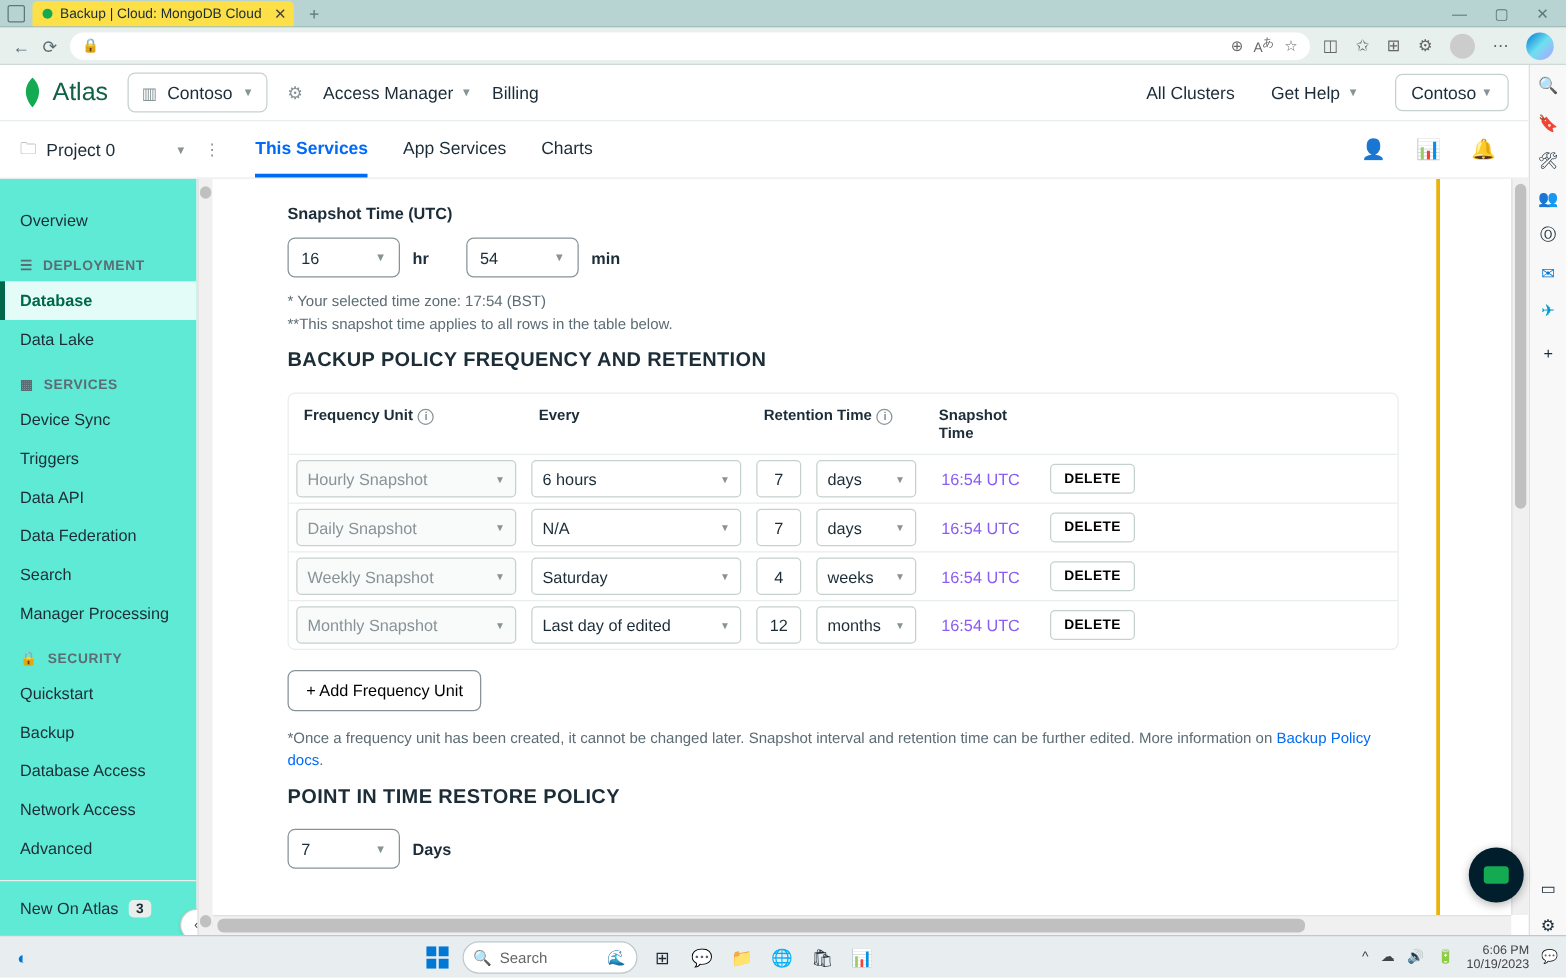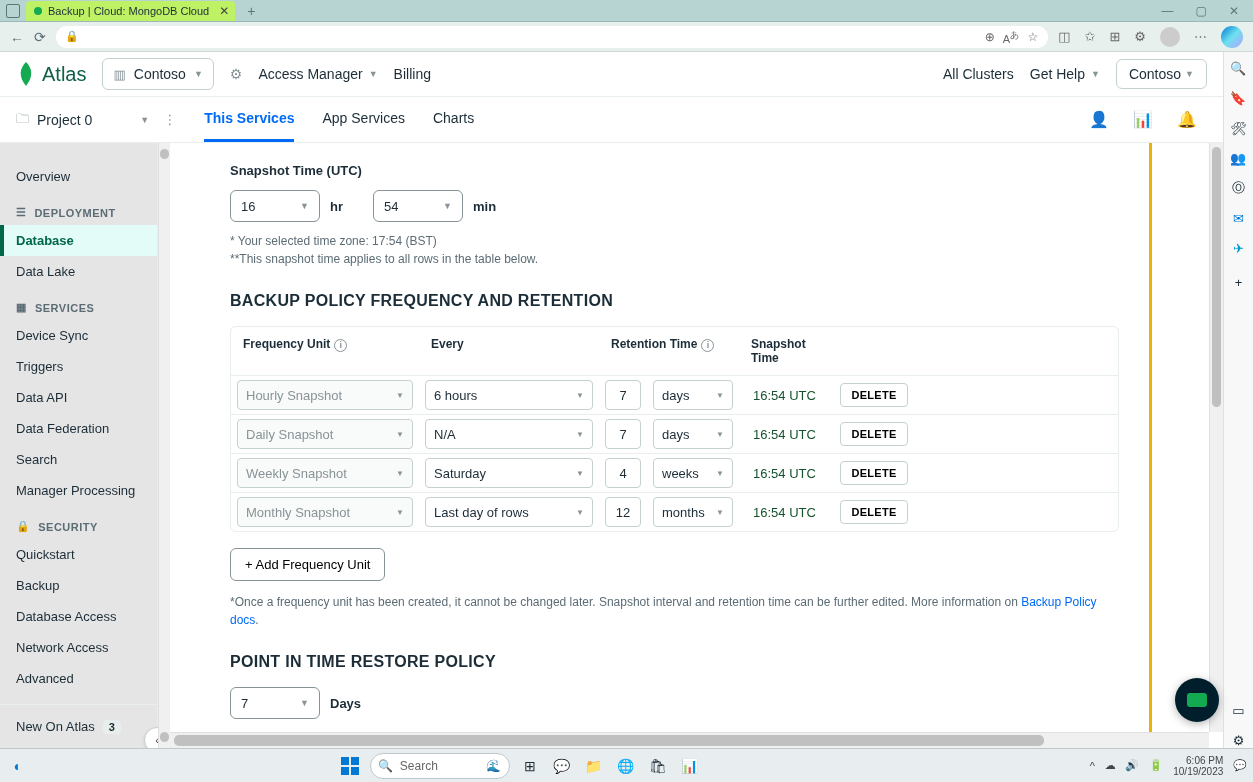--- a/index.html
+++ b/index.html
@@ -1,21 +1,21 @@
 <!DOCTYPE html>
 <html><head>
 <meta charset="utf-8">
 <style>
 * { margin: 0; padding: 0; box-sizing: border-box; font-family: -apple-system, BlinkMacSystemFont, "Segoe UI", Helvetica, Arial, sans-serif; }
 body { width: 1253px; height: 782px; overflow: hidden; background: #fff; font-size: 13px; color: #1c2d38; }
 
 
 .browser-tabs { height: 22px; background: #b8d4d2; display: flex; align-items: center; padding: 0 6px; gap: 6px; border-bottom: 1px solid #9cb8b6; }
 .tab-icon { width: 14px; height: 14px; border: 1px solid #5a7876; border-radius: 2px; }
-.tab { background: #bef264; height: 20px; padding: 0 26px 0 8px; display: flex; align-items: center; gap: 6px; font-size: 11px; border-radius: 4px 4px 0 0; position: relative; }
+.tab { background: #fde047; height: 20px; padding: 0 26px 0 8px; display: flex; align-items: center; gap: 6px; font-size: 11px; border-radius: 4px 4px 0 0; position: relative; }
 .tab .close { position: absolute; right: 6px; font-size: 12px; color: #444; }
 .tab .dot { width: 8px; height: 8px; background: #13aa52; border-radius: 50%; }
 .window-controls { margin-left: auto; display: flex; gap: 22px; color: #5a7876; font-size: 12px; padding-right: 8px; }
 
 .browser-bar { height: 30px; background: #e8f0ee; display: flex; align-items: center; padding: 0 10px; gap: 10px; border-bottom: 1px solid #d0d8d6; }
 .nav-arrow { color: #5a6c74; font-size: 14px; }
 .url-bar { flex: 1; height: 22px; background: #fff; border-radius: 11px; display: flex; align-items: center; padding: 0 10px; }
 .url-bar .lock { color: #888; font-size: 11px; }
 .url-right { margin-left: auto; display: flex; gap: 8px; color: #666; font-size: 12px; align-items: center;}
 .toolbar-icons { display: flex; gap: 14px; color: #666; font-size: 13px; align-items:center;}
@@ -29,35 +29,35 @@
 
 .app-container { position: absolute; left: 0; top: 52px; right: 30px; bottom: 34px; display: flex; flex-direction: column; }
 .app-header { height: 45px; border-bottom: 1px solid #e7eeec; display: flex; align-items: center; padding: 0 16px; gap: 16px; }
 .atlas-logo { display: flex; align-items: center; gap: 6px; font-size: 20px; font-weight: 400; color: #116149; }
 .atlas-leaf { width: 20px; height: 24px; }
 .org-selector { display: flex; align-items: center; gap: 8px; border: 1px solid #c5d1cd; border-radius: 6px; height: 32px; padding: 0 10px; }
 .org-name { font-weight: 500; font-size: 14px; color: #1c2d38; }
 .caret-down { font-size: 9px; color: #889397; }
 .gear { color: #889397; font-size: 14px; }
 .header-link { font-size: 14px; color: #1c2d38; display: flex; align-items: center; gap: 6px; }
-.header-right { margin-left: auto; display: flex; align-items: center; gap: 16px; }
+.header-right { margin-left: auto; display: flex; align-items: center; gap: 29px; }
 .btn-outline { border: 1px solid #c5d1cd; border-radius: 6px; padding: 6px 12px; font-size: 14px; display: flex; align-items: center; gap: 4px; }
 
 
 .project-bar { height: 46px; border-bottom: 1px solid #e7eeec; display: flex; align-items: center; padding: 0 16px; gap: 14px; }
 .project-sel { display: flex; align-items: center; gap: 8px; font-size: 14px; font-weight: 500; }
 .folder-icon { color: #889397; font-size: 13px; }
 .tabs-nav { display: flex; gap: 28px; margin-left: 14px; height: 100%; align-items: center; }
 .tab-nav { font-size: 14px; color: #1c2d38; height: 100%; display: flex; align-items: center; border-bottom: 3px solid transparent; font-weight:500;}
 .tab-nav.active { color: #016bf8; border-bottom-color: #016bf8; font-weight: 600; }
 .project-icons { margin-left: auto; display: flex; gap: 24px; color: #889397; font-size: 16px; padding-right: 10px;}
 
 
 .body { flex: 1; display: flex; overflow: hidden; position: relative; }
-.sidebar { width: 158px; background: #e5e5e5; border-right: 1px solid #e7eeec; padding-top: 18px; display: flex; flex-direction: column; position:relative;}
+.sidebar { width: 158px; background: #5eead4; border-right: 1px solid #e7eeec; padding-top: 18px; display: flex; flex-direction: column; position:relative;}
 .side-item { padding: 8px 16px; font-size: 13px; color: #1c2d38; }
 .side-item.active { background: #e3fcf7; color: #00684a; font-weight: 600; border-left: 4px solid #00684a; padding-left: 12px; }
 .side-section { padding: 14px 16px 6px; font-size: 11px; font-weight: 700; letter-spacing: 0.5px; color: #5c6c75; display: flex; align-items: center; gap: 8px; }
 .side-new { margin-top: auto; border-top: 1px solid #e7eeec; padding: 14px 16px; font-size: 13px; display: flex; align-items: center; gap: 8px; position:relative;}
 .badge { background: #e7eeec; border-radius: 4px; padding: 1px 6px; font-size: 11px; font-weight: 600; }
 .collapse-btn { position:absolute; right:-13px; top:50%; width:26px; height:26px; background:#fff; border:1px solid #c5d1cd; border-radius:50%; box-shadow:0 1px 3px rgba(0,0,0,0.1); display:flex; align-items:center; justify-content:center; font-size:11px; color:#444;}
 
 .side-scroll { width: 12px; background: #f0f0f0; border-left:1px solid #e0e0e0; position:relative;}
 .side-scroll::after{content:"";position:absolute;left:1px;right:1px;top:6px;height:10px;background:#c0c0c0;border-radius:5px;}
 .side-scroll::before{content:"";position:absolute;left:1px;right:1px;bottom:6px;height:10px;background:#c0c0c0;border-radius:5px;}
@@ -69,39 +69,39 @@
 .main-hscroll { position:absolute; left:0; right:14px; bottom:0; height:16px; background:#f0f0f0; border-top:1px solid #e0e0e0;}
 .main-hscroll::after{content:"";position:absolute;top:2px;bottom:2px;left:4px;width:870px;background:#c0c0c0;border-radius:5px;}
 
 .content { padding: 20px 30px 20px 60px; width: 982px; border-right: 3px solid #eab308; height:100%; overflow:hidden;}
 .section-label { font-size: 13px; font-weight: 600; margin-bottom: 12px; }
 .time-row { display: flex; align-items: center; gap: 10px; margin-bottom: 10px; }
 .select-sm { border: 1px solid #889397; border-radius: 6px; height: 32px; width: 90px; padding: 0 10px; display: flex; align-items: center; justify-content: space-between; font-size: 13px; }
 .unit-label { font-size: 13px; font-weight: 700; }
 .note { font-size: 12px; color: #5c6c75; line-height: 1.5; }
 
-.h2 { font-size: 16px; font-weight: 700; letter-spacing: 0.3px; margin: 24px 0 16px; color: #1c2d38; }
+.h2 { font-size: 16px; font-weight: 700; letter-spacing: 0.3px; margin: 12px 0 16px; color: #1c2d38; }
 
 
 .tbl { border: 1px solid #e7eeec; border-radius: 6px; width: 100%; }
 .tbl-head { display: flex; border-bottom: 1px solid #e7eeec; }
 .tbl-head > div { padding: 10px 12px; font-size: 12px; font-weight: 700; color: #1c2d38; }
 .tbl-row { display: flex; border-bottom: 1px solid #e7eeec; align-items: center; }
 .tbl-row:last-child { border-bottom: none; }
 .c-freq { width: 188px; }
 .c-every { width: 180px; }
 .c-ret-v { width: 48px; }
 .c-ret-u { width: 92px; }
 .c-snap { width: 100px; }
 .c-del { width: 70px; display:flex; justify-content:center;}
 .cell { padding: 4px 6px; }
 .dd { border: 1px solid #c5d1cd; border-radius: 4px; height: 30px; display: flex; align-items: center; justify-content: space-between; padding: 0 8px; font-size: 13px; background:#fff;}
 .dd.disabled { background: #f9fbfa; color: #889397; }
 .dd .car { font-size: 8px; color: #889397; }
-.txt { font-size: 13px; color: #14532d; padding: 0 8px; }
+.txt { font-size: 13px; color: #8b5cf6; padding: 0 8px; }
 .btn-del { border: 1px solid #c5d1cd; border-radius: 4px; padding: 5px 10px; font-size: 11px; font-weight: 700; letter-spacing: 0.3px; background: #fff; }
 
 .btn-add { border: 1px solid #889397; border-radius: 6px; padding: 8px 14px; font-size: 13px; font-weight: 500; background: #fff; margin-top: 16px; }
 .footnote { font-size: 12px; color: #5c6c75; margin-top: 12px; line-height: 1.5; }
 .footnote a { color: #016bf8; text-decoration: none; }
 
 .chat-fab { position: absolute; right: 34px; bottom: 60px; width: 44px; height: 44px; background: #001e2b; border-radius: 50%; display: flex; align-items: center; justify-content: center; color: #fff; font-size: 18px; box-shadow: 0 2px 8px rgba(0,0,0,0.3); }
 .chat-fab-inner{width:20px;height:14px;background:#13aa52;border-radius:3px;position:relative;}
 
 
@@ -379,21 +379,21 @@
               </div>
               <div class="tbl-row">
                 <div class="cell c-freq">
                   <div class="dd disabled">
                     <span>Monthly Snapshot</span>
                     <span class="car">▼</span>
                   </div>
                 </div>
                 <div class="cell c-every">
                   <div class="dd">
-                    <span>Last day of rows</span>
+                    <span>Last day of edited</span>
                     <span class="car">▼</span>
                   </div>
                 </div>
                 <div class="cell c-ret-v">
                   <div class="dd" style="justify-content:center;">12</div>
                 </div>
                 <div class="cell c-ret-u">
                   <div class="dd">
                     <span>months</span>
                     <span class="car">▼</span>

